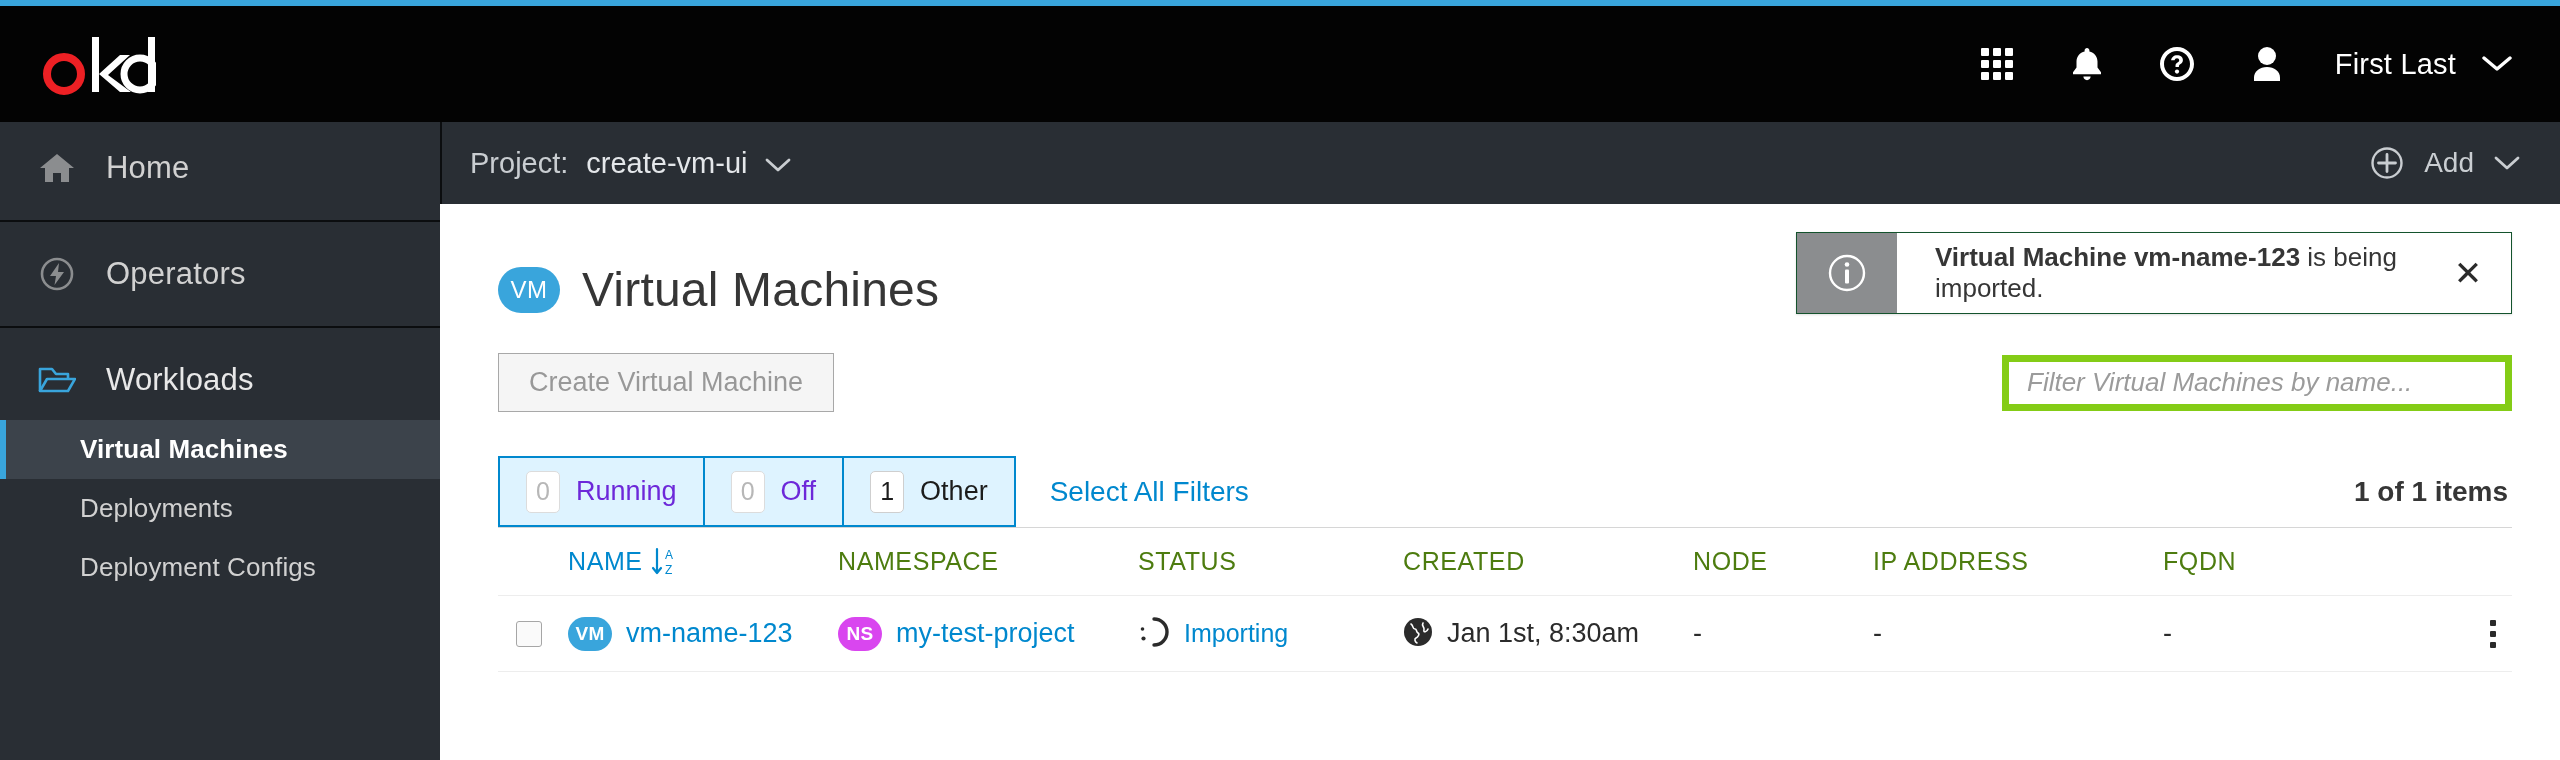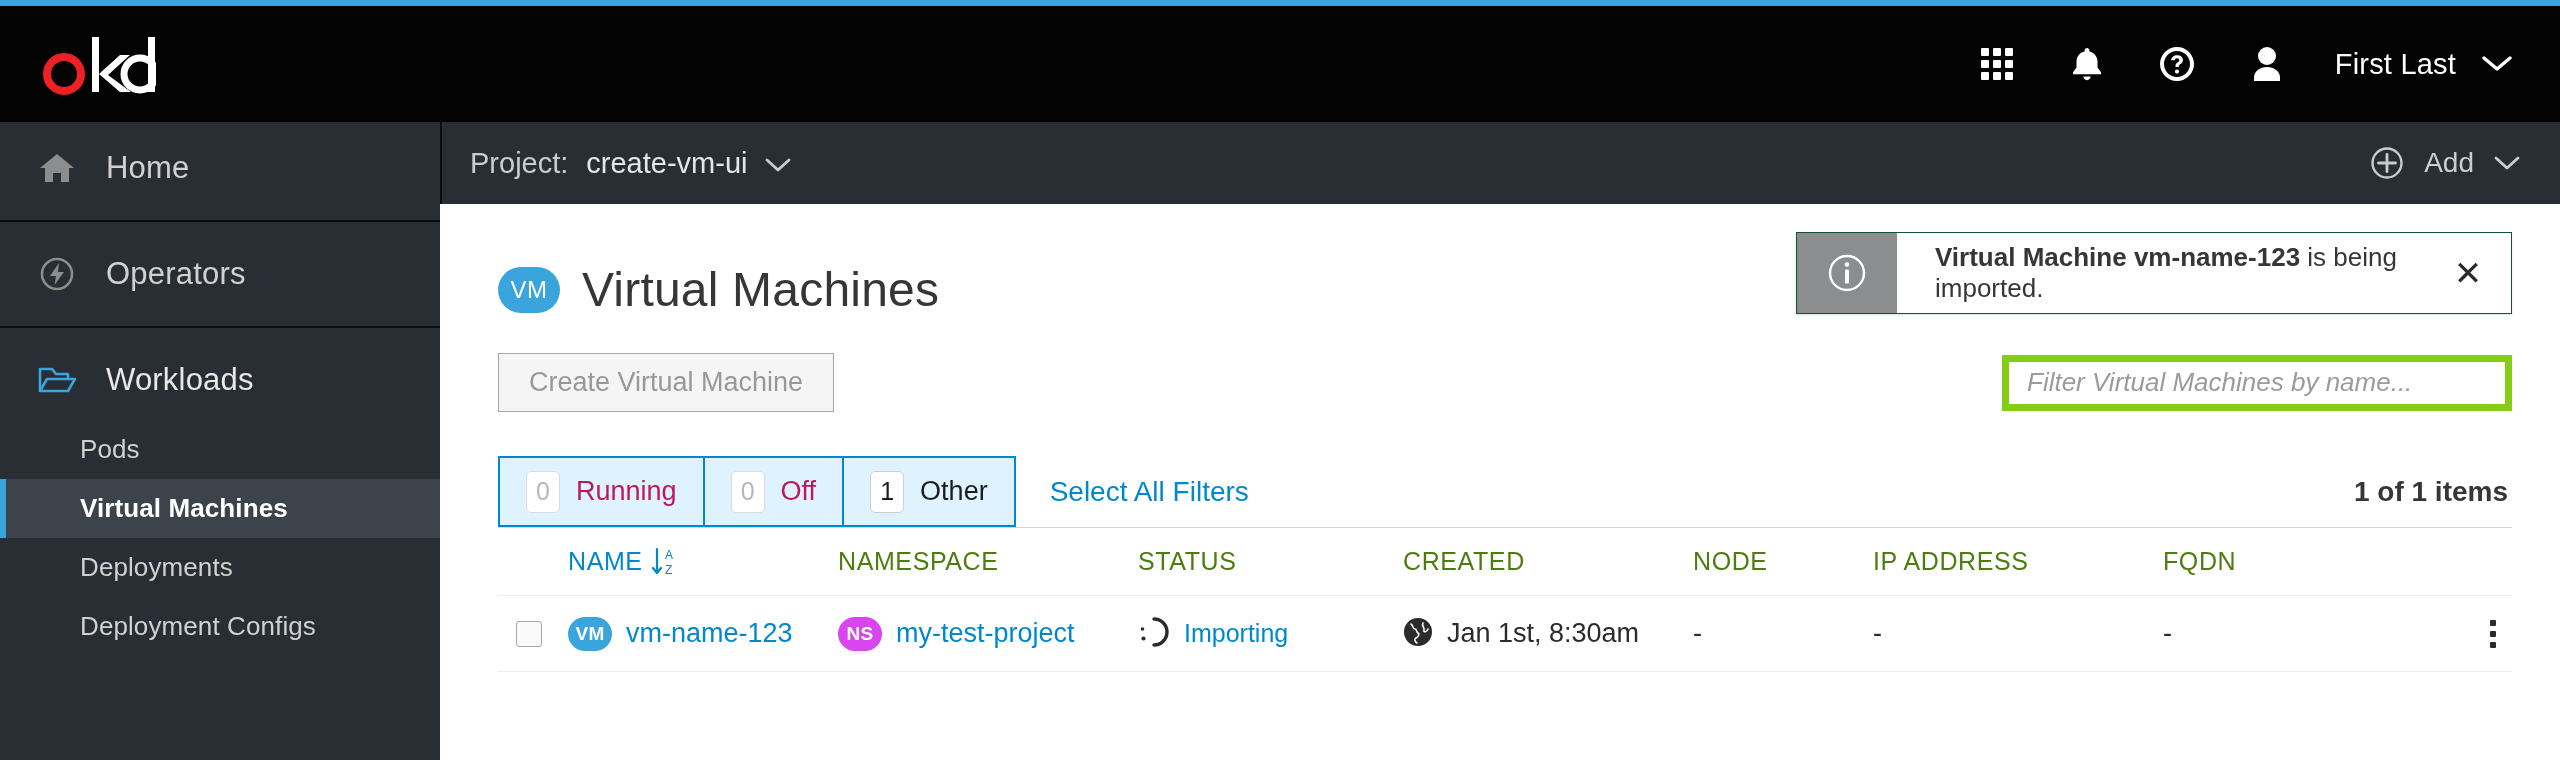--- a/index.html
+++ b/index.html
@@ -125,21 +125,21 @@
     padding: 0 26px; border-right: 2px solid #0088ce; cursor: pointer;
   }
   .seg:last-child { border-right: none; }
   .seg-count {
     border: 1px solid #cfcfcf; background: #fff; border-radius: 5px;
     min-width: 34px; height: 42px; display: flex; align-items: center; justify-content: center;
     font-size: 25px; padding: 0 8px;
   }
   .seg-label { font-size: 27px; }
   .seg.muted .seg-count { color: #b7b7b7; border-color: #dcdcdc; }
-  .seg.muted .seg-label { color: #be185d; }
+  .seg.muted .seg-label { color: #6d28d9; }
   .seg.on .seg-count { color: #1c1c1c; }
   .seg.on .seg-label { color: #1c1c1c; }
   .select-all {
     display: flex; align-items: center; padding-left: 34px;
     color: #0088ce; font-size: 28px; cursor: pointer;
   }
   .items-count {
     margin-left: auto; display: flex; align-items: center;
     font-size: 28px; font-weight: bold; color: #363636; padding-right: 4px;
   }
@@ -272,21 +272,20 @@
       <div class="nav-top open">
         <span class="nicon">
           <svg width="38" height="30" viewBox="0 0 38 30">
             <path d="M2 26 L2 4 L14 4 L18 9 L30 9 L30 14" fill="none" stroke="#39a5dc" stroke-width="2.6" stroke-linejoin="round"></path>
             <path d="M2 26 L9 14 L37 14 L30 26 Z" fill="none" stroke="#39a5dc" stroke-width="2.6" stroke-linejoin="round"></path>
           </svg>
         </span>
         <span class="label">Workloads</span>
       </div>
 
-      <div class="sub-item">Pods</div>
       <div class="sub-item active">Virtual Machines</div>
       <div class="sub-item">Deployments</div>
       <div class="sub-item">Deployment Configs</div>
     </div>
 
     <div class="right-col">
 
       <div class="project-bar">
         <div class="proj-left">
           <span class="proj-label">Project:</span>

